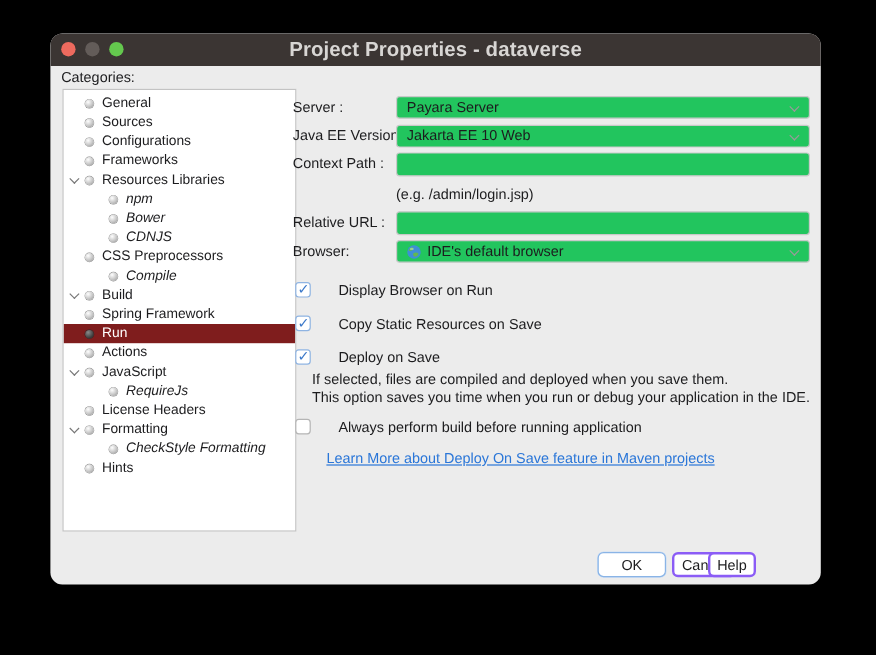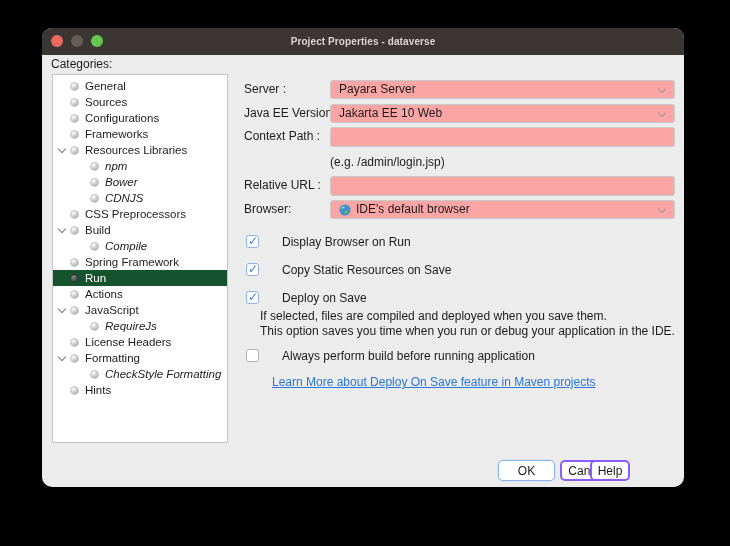--- a/index.html
+++ b/index.html
@@ -16,50 +16,50 @@
   
   .titlebar{
     position:absolute;left:0;top:0;right:0;height:27px;background:#3b3533;
     display:flex;align-items:center;justify-content:center;
   }
   .lights{position:absolute;left:9px;top:7px;display:flex;gap:8px;}
   .light{width:12px;height:12px;border-radius:50%;}
   .light.red{background:#ed6a5e;}
   .light.gray{background:#635c59;}
   .light.green{background:#64c84e;}
-  .title{font-size:10px;font-weight:bold;color:#d8d6d4;letter-spacing:.1px;}
+  .title{font-size:17px;font-weight:bold;color:#d8d6d4;letter-spacing:.1px;}
   
   .cat-label{position:absolute;left:9px;top:29px;font-size:12px;color:#1c1c1e;}
   .tree-box{
-    position:absolute;left:10px;top:46px;width:176px;height:369px;
+    position:absolute;left:10px;top:46px;width:195px;height:369px;
     background:#fff;border:1px solid #c3c3c3;overflow:hidden;box-sizing:border-box;
   }
   .tree{padding-top:3px;}
   .tree-row{
     height:16px;display:flex;align-items:center;font-size:11.5px;color:#1c1c1e;
     padding-left:3px;white-space:nowrap;cursor:default;
   }
   .tree-row.child{padding-left:23px;font-style:italic;}
-  .tree-row.selected{background:#14532d;color:#fff;}
+  .tree-row.selected{background:#7f1d1d;color:#fff;}
   .chev{width:13px;height:12px;display:inline-block;position:relative;flex:0 0 13px;}
   .chev.show::before{
     content:"";position:absolute;left:3px;top:2px;width:5px;height:5px;
     border-right:1.4px solid #777;border-bottom:1.4px solid #777;transform:rotate(45deg);
   }
   .bullet{
     width:7px;height:7px;border-radius:50%;flex:0 0 7px;margin:0 7px 0 2px;
     background:radial-gradient(circle at 35% 30%,#fefefe,#c2c2c2 60%,#8e8e8e);
     box-shadow:0 0 0 .5px #8b8b8b;
   }
   .selected .bullet{background:radial-gradient(circle at 35% 30%,#8a8a8a,#3a3a3a 70%);box-shadow:0 0 0 .5px #2c2c2c;}
   
   .flabel{position:absolute;left:202px;font-size:12px;color:#1c1c1e;line-height:19px;}
   .field,.combo{
     position:absolute;left:288px;width:345px;box-sizing:border-box;
-    background:#fca5a5;border:1px solid #c9c9c9;border-radius:3px;
+    background:#22c55e;border:1px solid #c9c9c9;border-radius:3px;
     font-size:12px;color:#1c1c1e;
   }
   .combo{height:19px;line-height:17px;padding:0 22px 0 8px;display:flex;align-items:center;gap:5px;}
   .combo .cchev{position:absolute;right:9px;top:5px;width:5px;height:5px;
     border-right:1.4px solid #9a9a9a;border-bottom:1.4px solid #9a9a9a;transform:rotate(45deg);}
   .field{height:20px;padding:0 8px;font-family:inherit;outline:none;}
   .hint{position:absolute;left:288px;font-size:12px;color:#1c1c1e;}
   .globe{width:12px;height:12px;flex:0 0 12px;}
   
   .cbrow{position:absolute;left:204px;display:flex;align-items:center;gap:23px;height:15px;}
@@ -139,29 +139,29 @@
         <div class="tree-row child">
           <span class="chev"></span>
           <span class="bullet"></span>
           <span>CDNJS</span>
         </div>
         <div class="tree-row">
           <span class="chev"></span>
           <span class="bullet"></span>
           <span>CSS Preprocessors</span>
         </div>
+        <div class="tree-row child">
+          <span class="chev"></span>
+          <span class="bullet"></span>
+          <span>Compile</span>
+        </div>
         <div class="tree-row">
           <span class="chev show"></span>
           <span class="bullet"></span>
           <span>Build</span>
-        </div>
-        <div class="tree-row child">
-          <span class="chev"></span>
-          <span class="bullet"></span>
-          <span>Compile</span>
         </div>
         <div class="tree-row">
           <span class="chev"></span>
           <span class="bullet"></span>
           <span>Spring Framework</span>
         </div>
         <div class="tree-row selected">
           <span class="chev"></span>
           <span class="bullet"></span>
           <span>Run</span>

